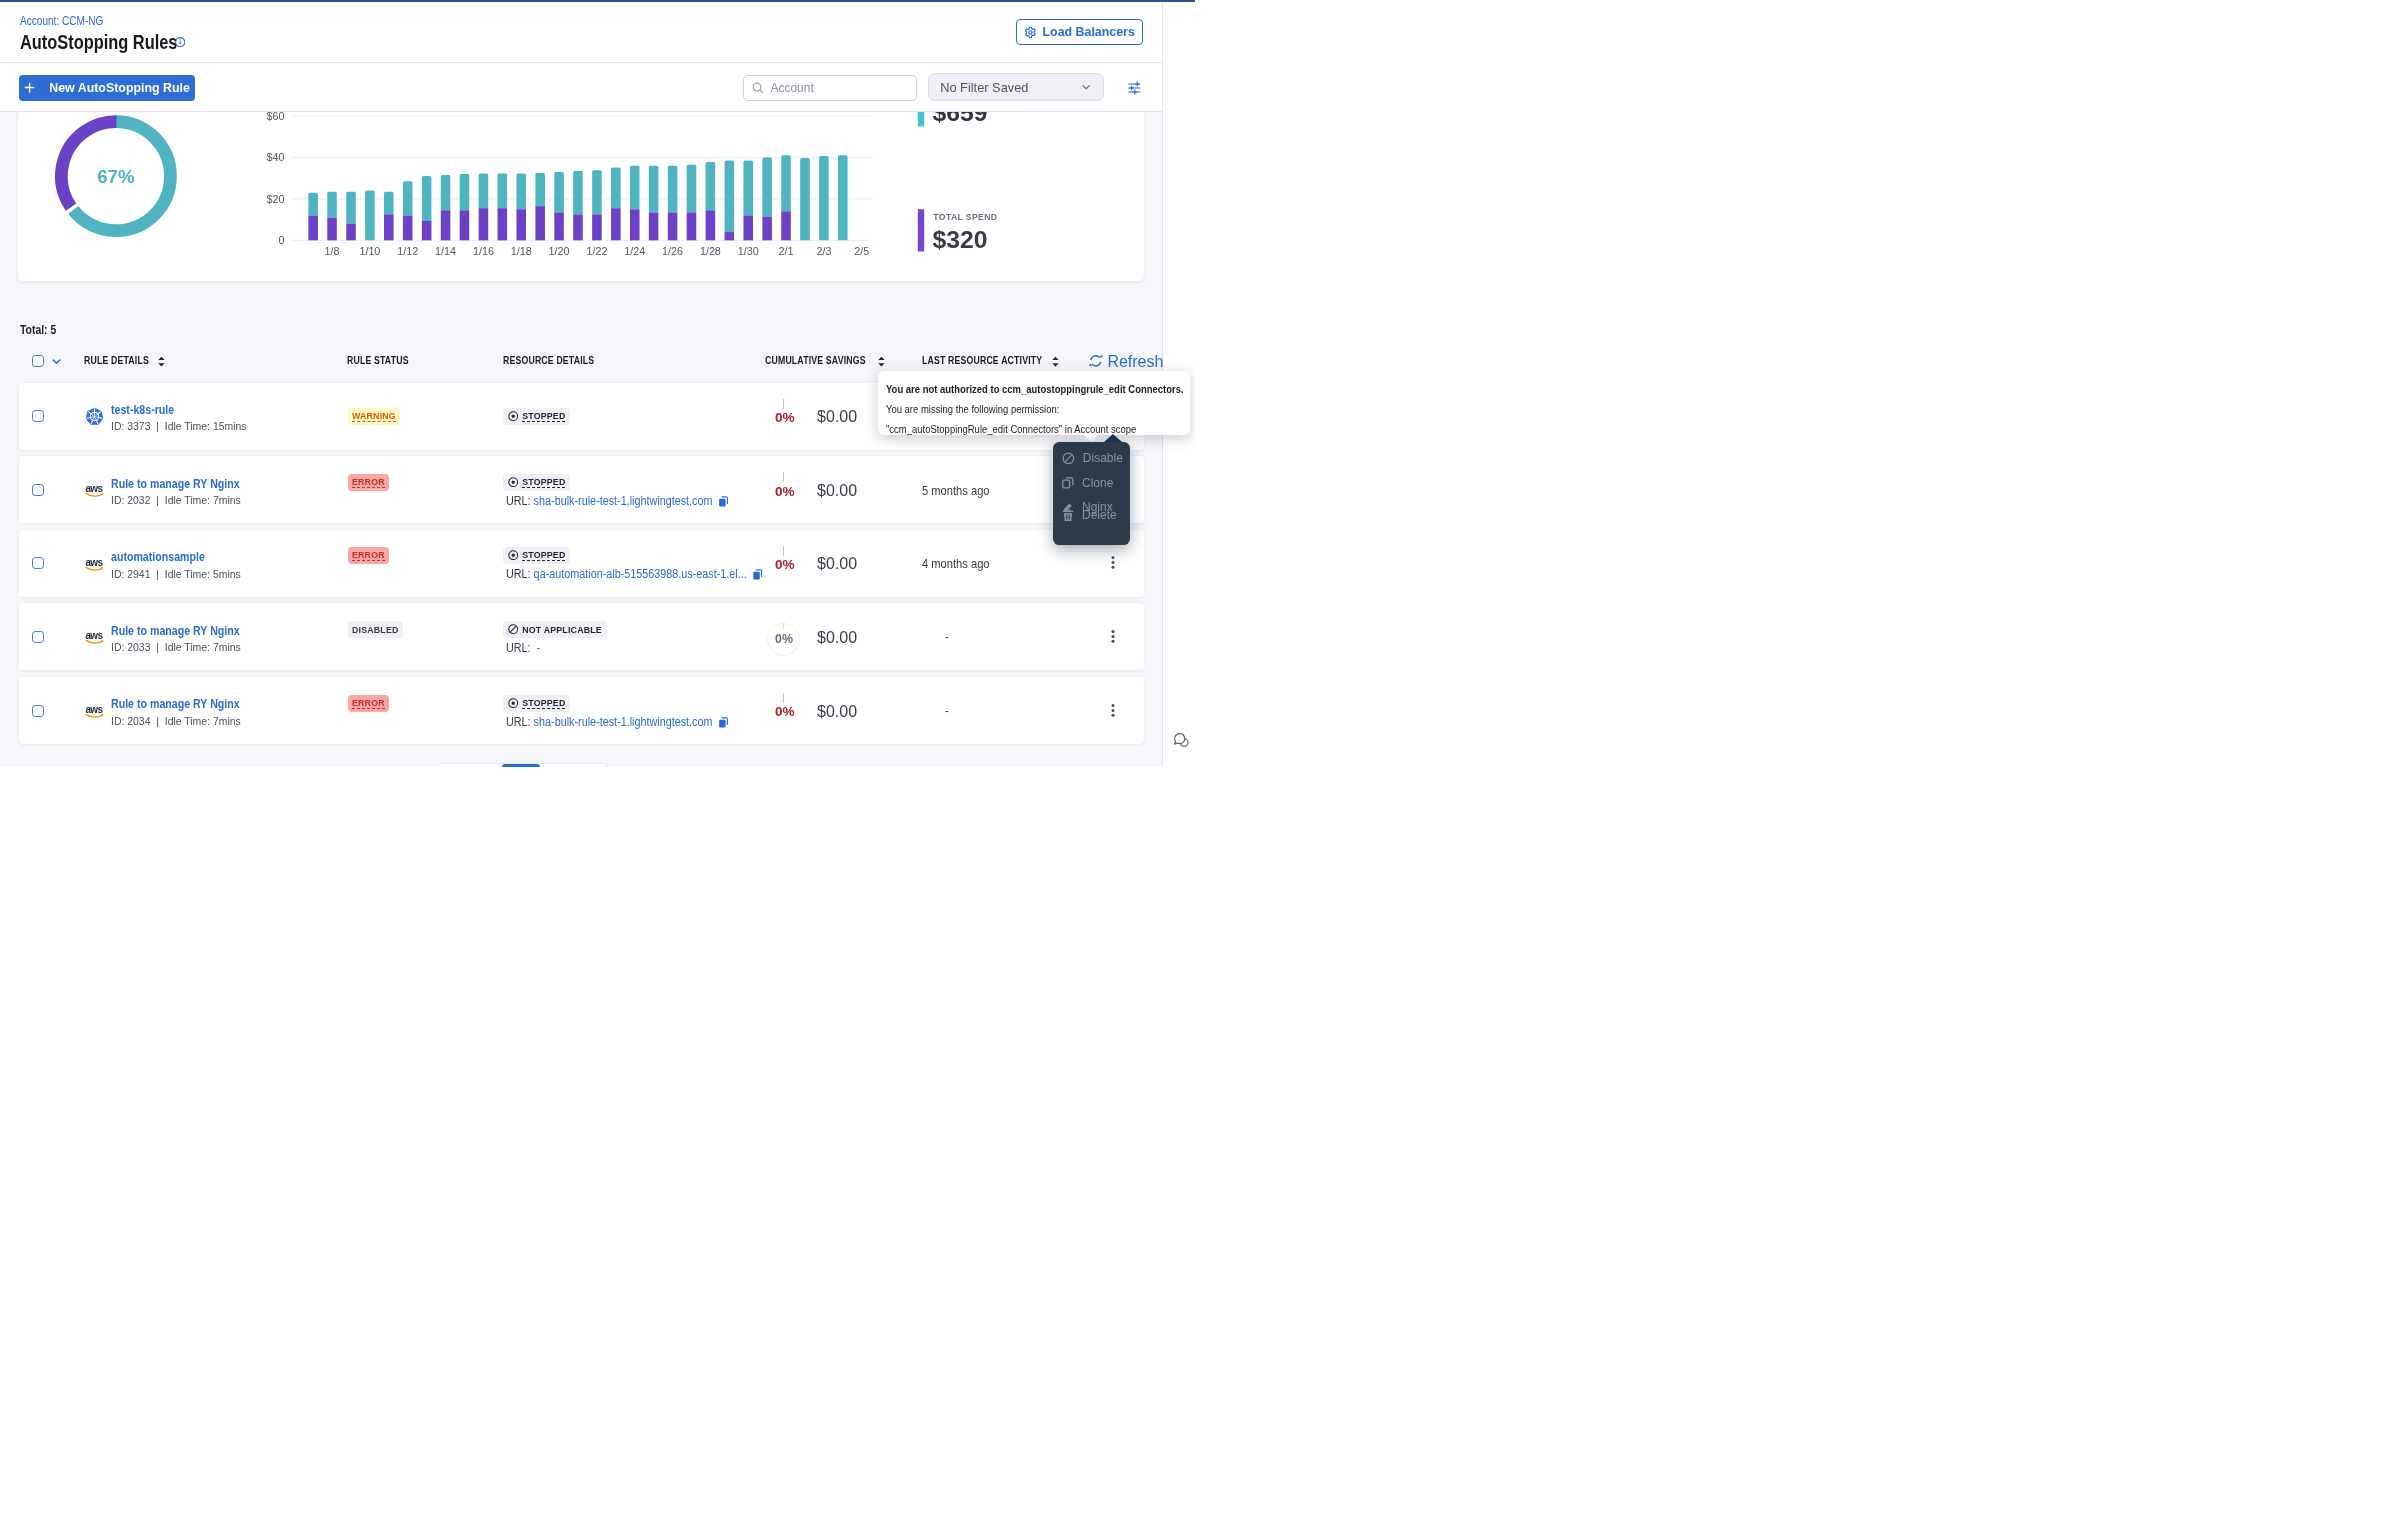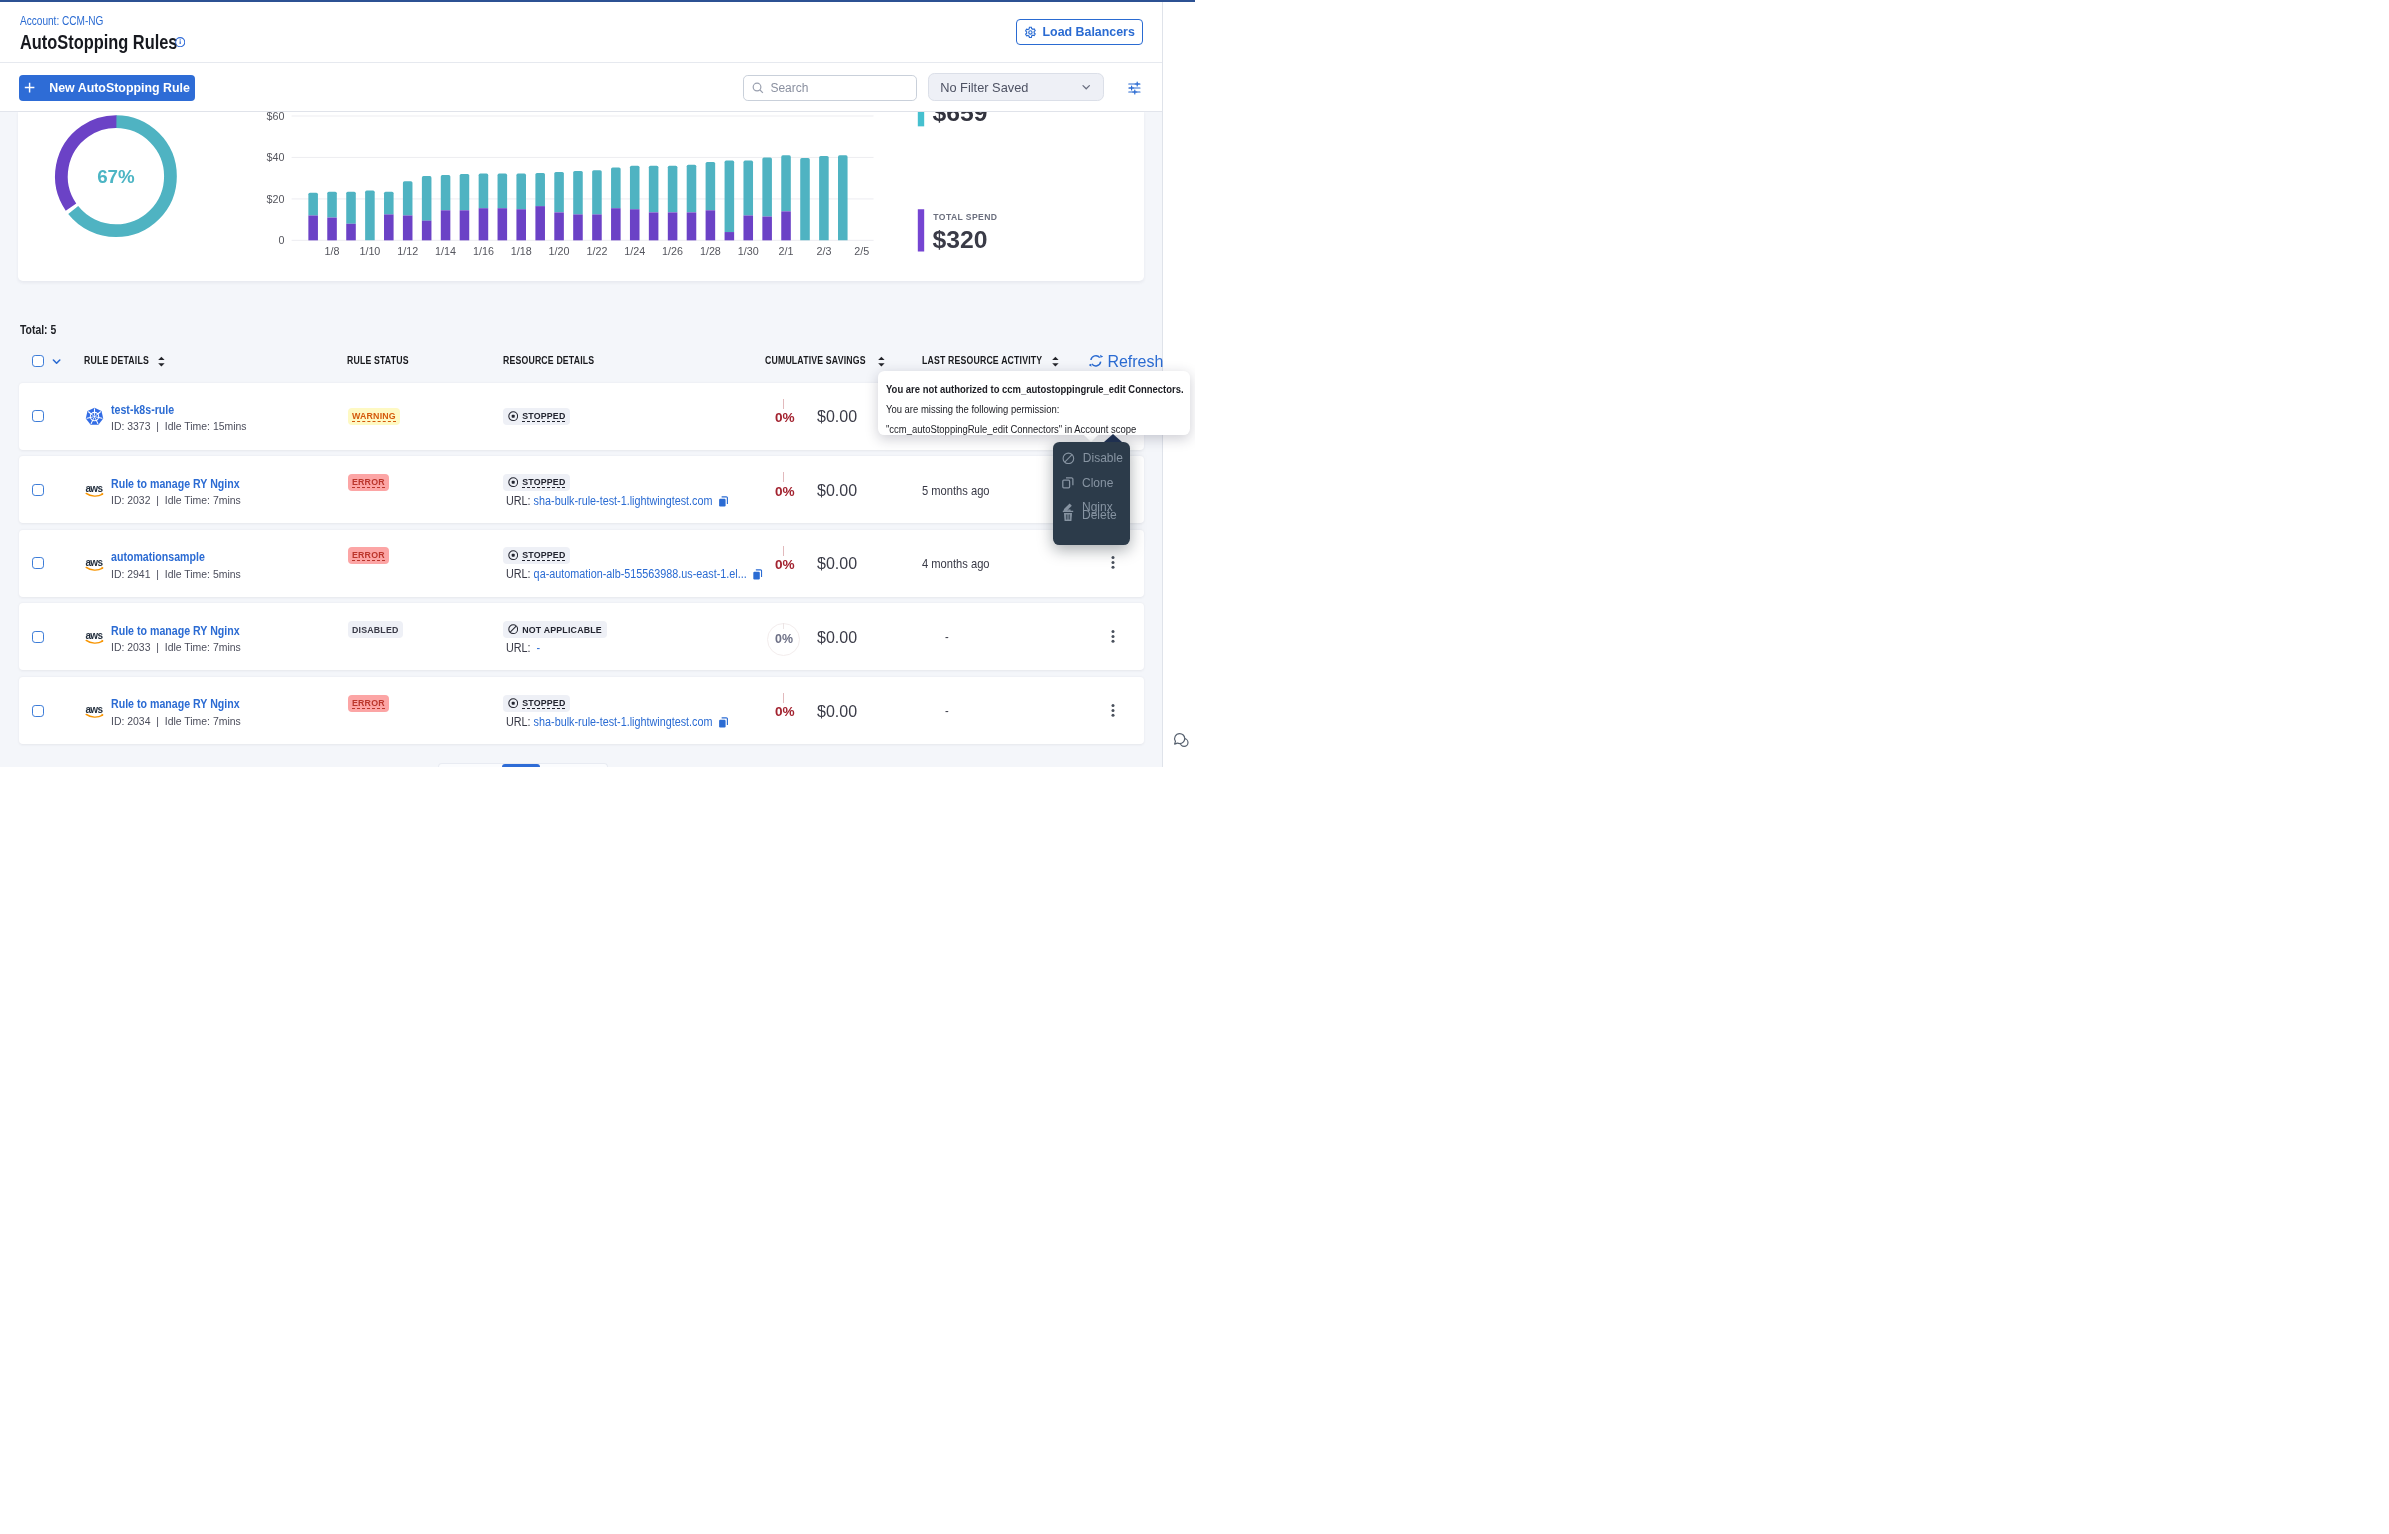--- a/index.html
+++ b/index.html
@@ -65,21 +65,21 @@
     <svg width="11.2" height="11.2" viewBox="0 0 14 14">
       <path d="M7 1v12M1 7h12" stroke="#fff" stroke-width="1.8"></path>
     </svg>
     <span>New AutoStopping Rule</span>
   </div>
 <div class="abs search">
     <svg width="12" height="12" viewBox="0 0 15 15">
       <circle cx="6.3" cy="6.3" r="4.8" fill="none" stroke="#9aa0af" stroke-width="1.5"></circle>
       <path d="M10 10l3.6 3.6" stroke="#9aa0af" stroke-width="1.5"></path>
     </svg>
-    <span>Search</span>
+    <span>Account</span>
   </div>
 <div class="abs filtersel">
     <span>No Filter Saved</span>
     <svg width="10.4" height="10.4" viewBox="0 0 13 13">
       <path d="M2.5 4.5l4 4 4-4" fill="none" stroke="#6a6f80" stroke-width="1.6" stroke-linecap="round"></path>
     </svg>
   </div>
 <div class="abs" style="left:1128px;top:80px"><svg width="12.8" height="16" viewBox="0 0 16 20">
       <g stroke="#2a6bd2" stroke-width="1.5" stroke-linecap="round">
         <path d="M1 5h14M1 10h14M1 15h14"></path>

